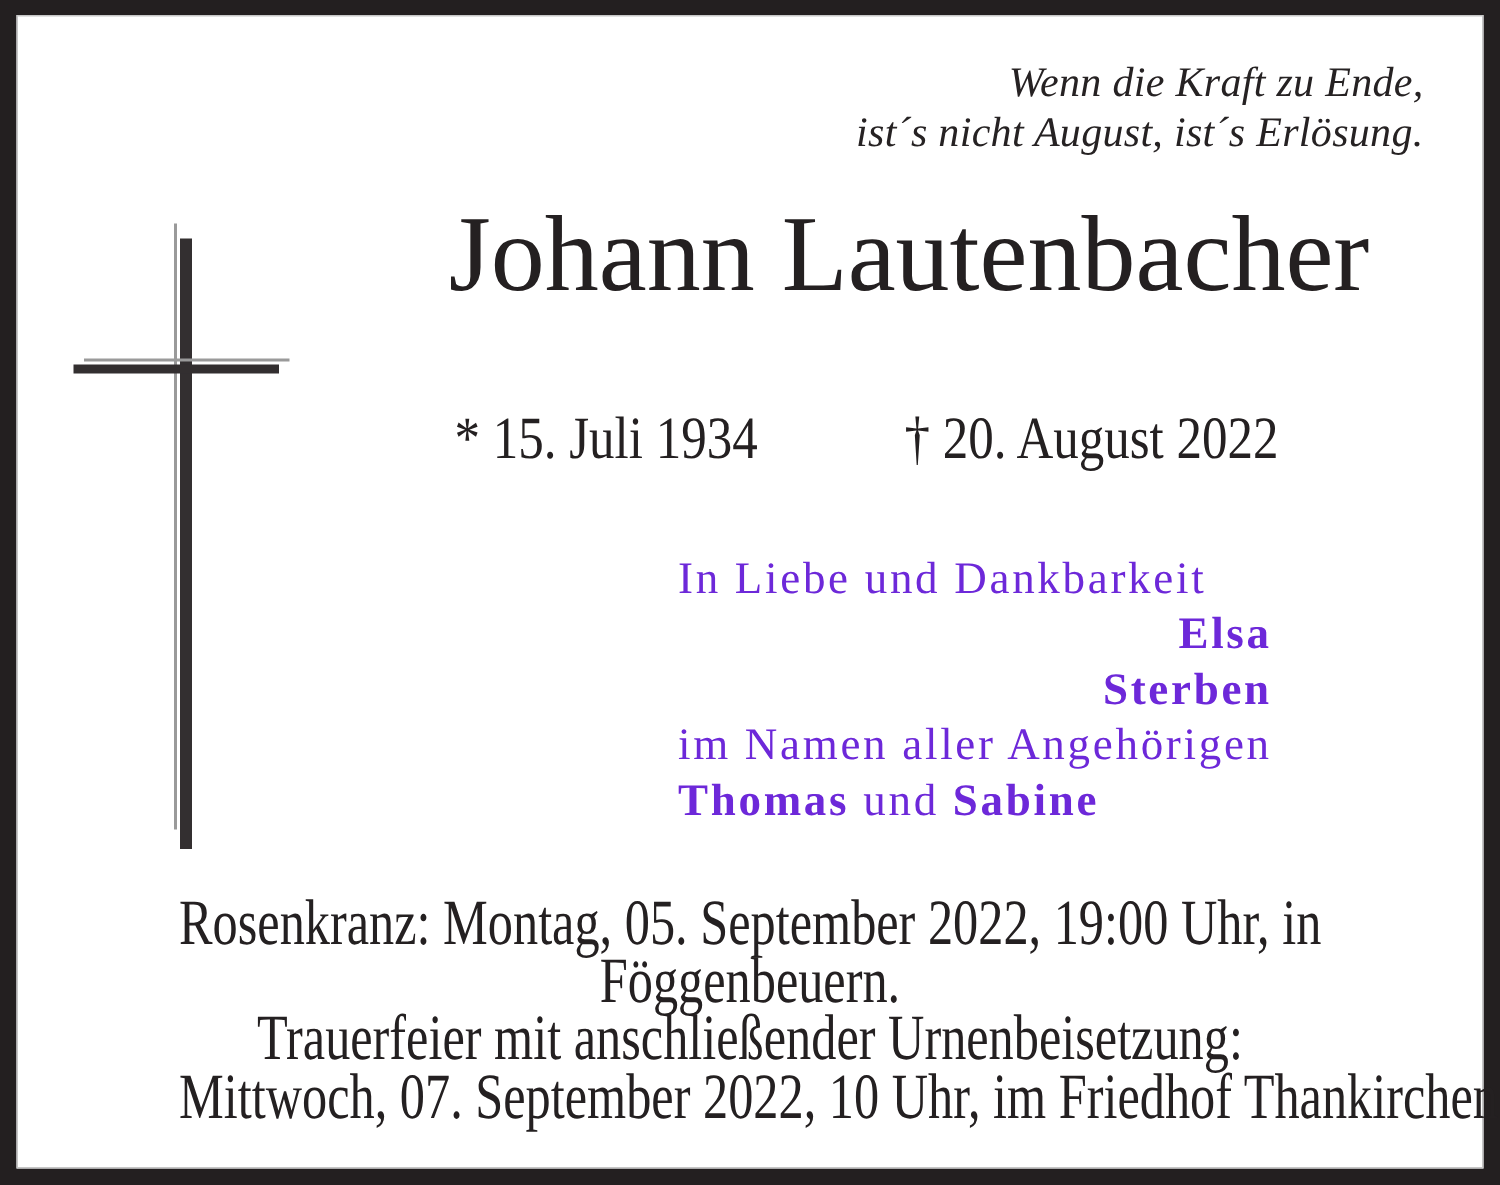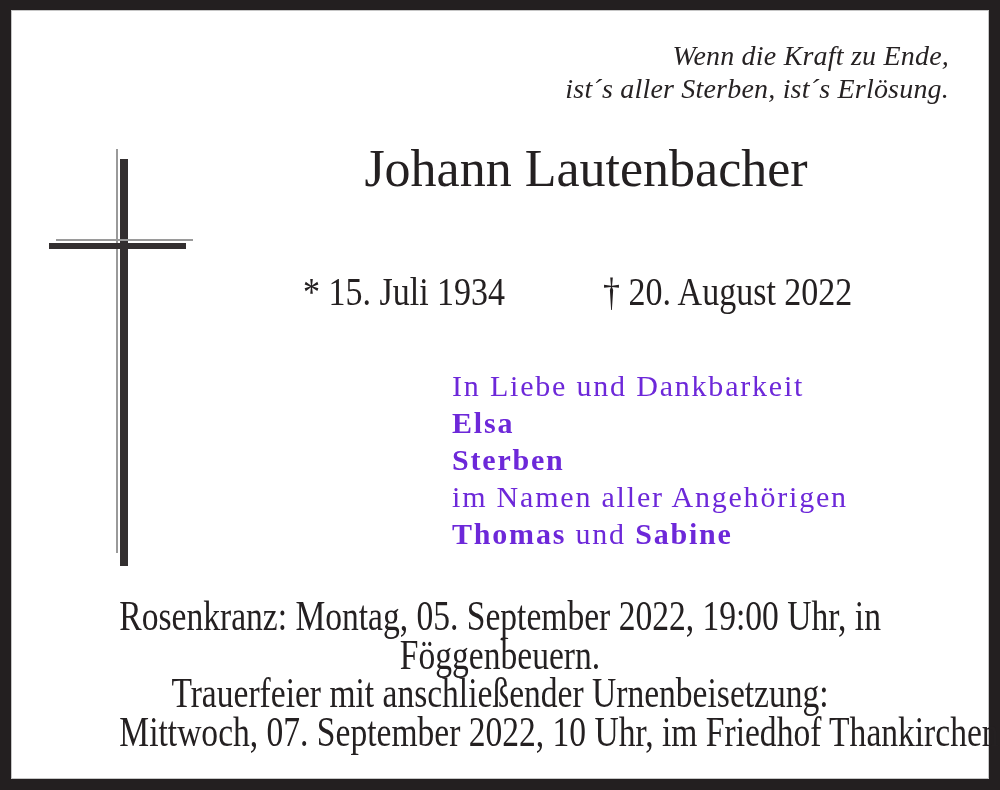--- a/index.html
+++ b/index.html
@@ -22,23 +22,23 @@
     text-align:right;
     font-style:italic;
     font-size:28px;
     line-height:33px;
     color:#262223;
     letter-spacing:0.2px;
     white-space:nowrap;
   }
   .name {
     position:absolute;
-    top:120px; left:574px;
+    top:120px; left:594px;
     transform:translateX(-50%);
-    font-size:52px;
+    font-size:72px;
     line-height:76px;
     color:#242021;
     white-space:nowrap;
   }
   
   .cross { position:absolute; left:0; top:0; }
   .cross .thin-v   { position:absolute; left:104px; top:138px; width:2px;  height:404px; background:#9a9a9a; }
   .cross .thick-v  { position:absolute; left:108px; top:148px; width:8px;  height:407px; background:#332f30; }
   .cross .thin-h   { position:absolute; left:44px;  top:228px; width:137px; height:2px;  background:#9a9a9a; }
   .cross .thick-h  { position:absolute; left:37px;  top:232px; width:137px; height:6px;  background:#332f30; }
@@ -47,41 +47,41 @@
   .death { left:591px; }
   .family {
     position:absolute;
     left:440px; top:356px;
     font-size:30px;
     line-height:37px;
     letter-spacing:1.8px;
     color:#6d28d9;
     white-space:nowrap;
   }
-  .family .b { font-weight:700; }
+  .family .b { font-weight:700;text-align:right; }
   .announcement {
     position:absolute;
     left:0; right:0; top:586px;
     text-align:center;
     font-size:43px;
     line-height:38.5px;
     color:#242021;
     transform:scaleX(0.78);
     transform-origin:50% 0;
     white-space:nowrap;
   }
 </style>
 </head>
 <body>
 
 <div class="card">
 
   <div class="quote">
     <div>Wenn die Kraft zu Ende,</div>
-    <div>ist´s aller Sterben, ist´s Erlösung.</div>
+    <div>ist´s nicht August, ist´s Erlösung.</div>
   </div>
 
   <div class="cross">
     <div class="thin-v"></div>
     <div class="thick-v"></div>
     <div class="thin-h"></div>
     <div class="thick-h"></div>
   </div>
 
   <div class="name">Johann Lautenbacher</div>

